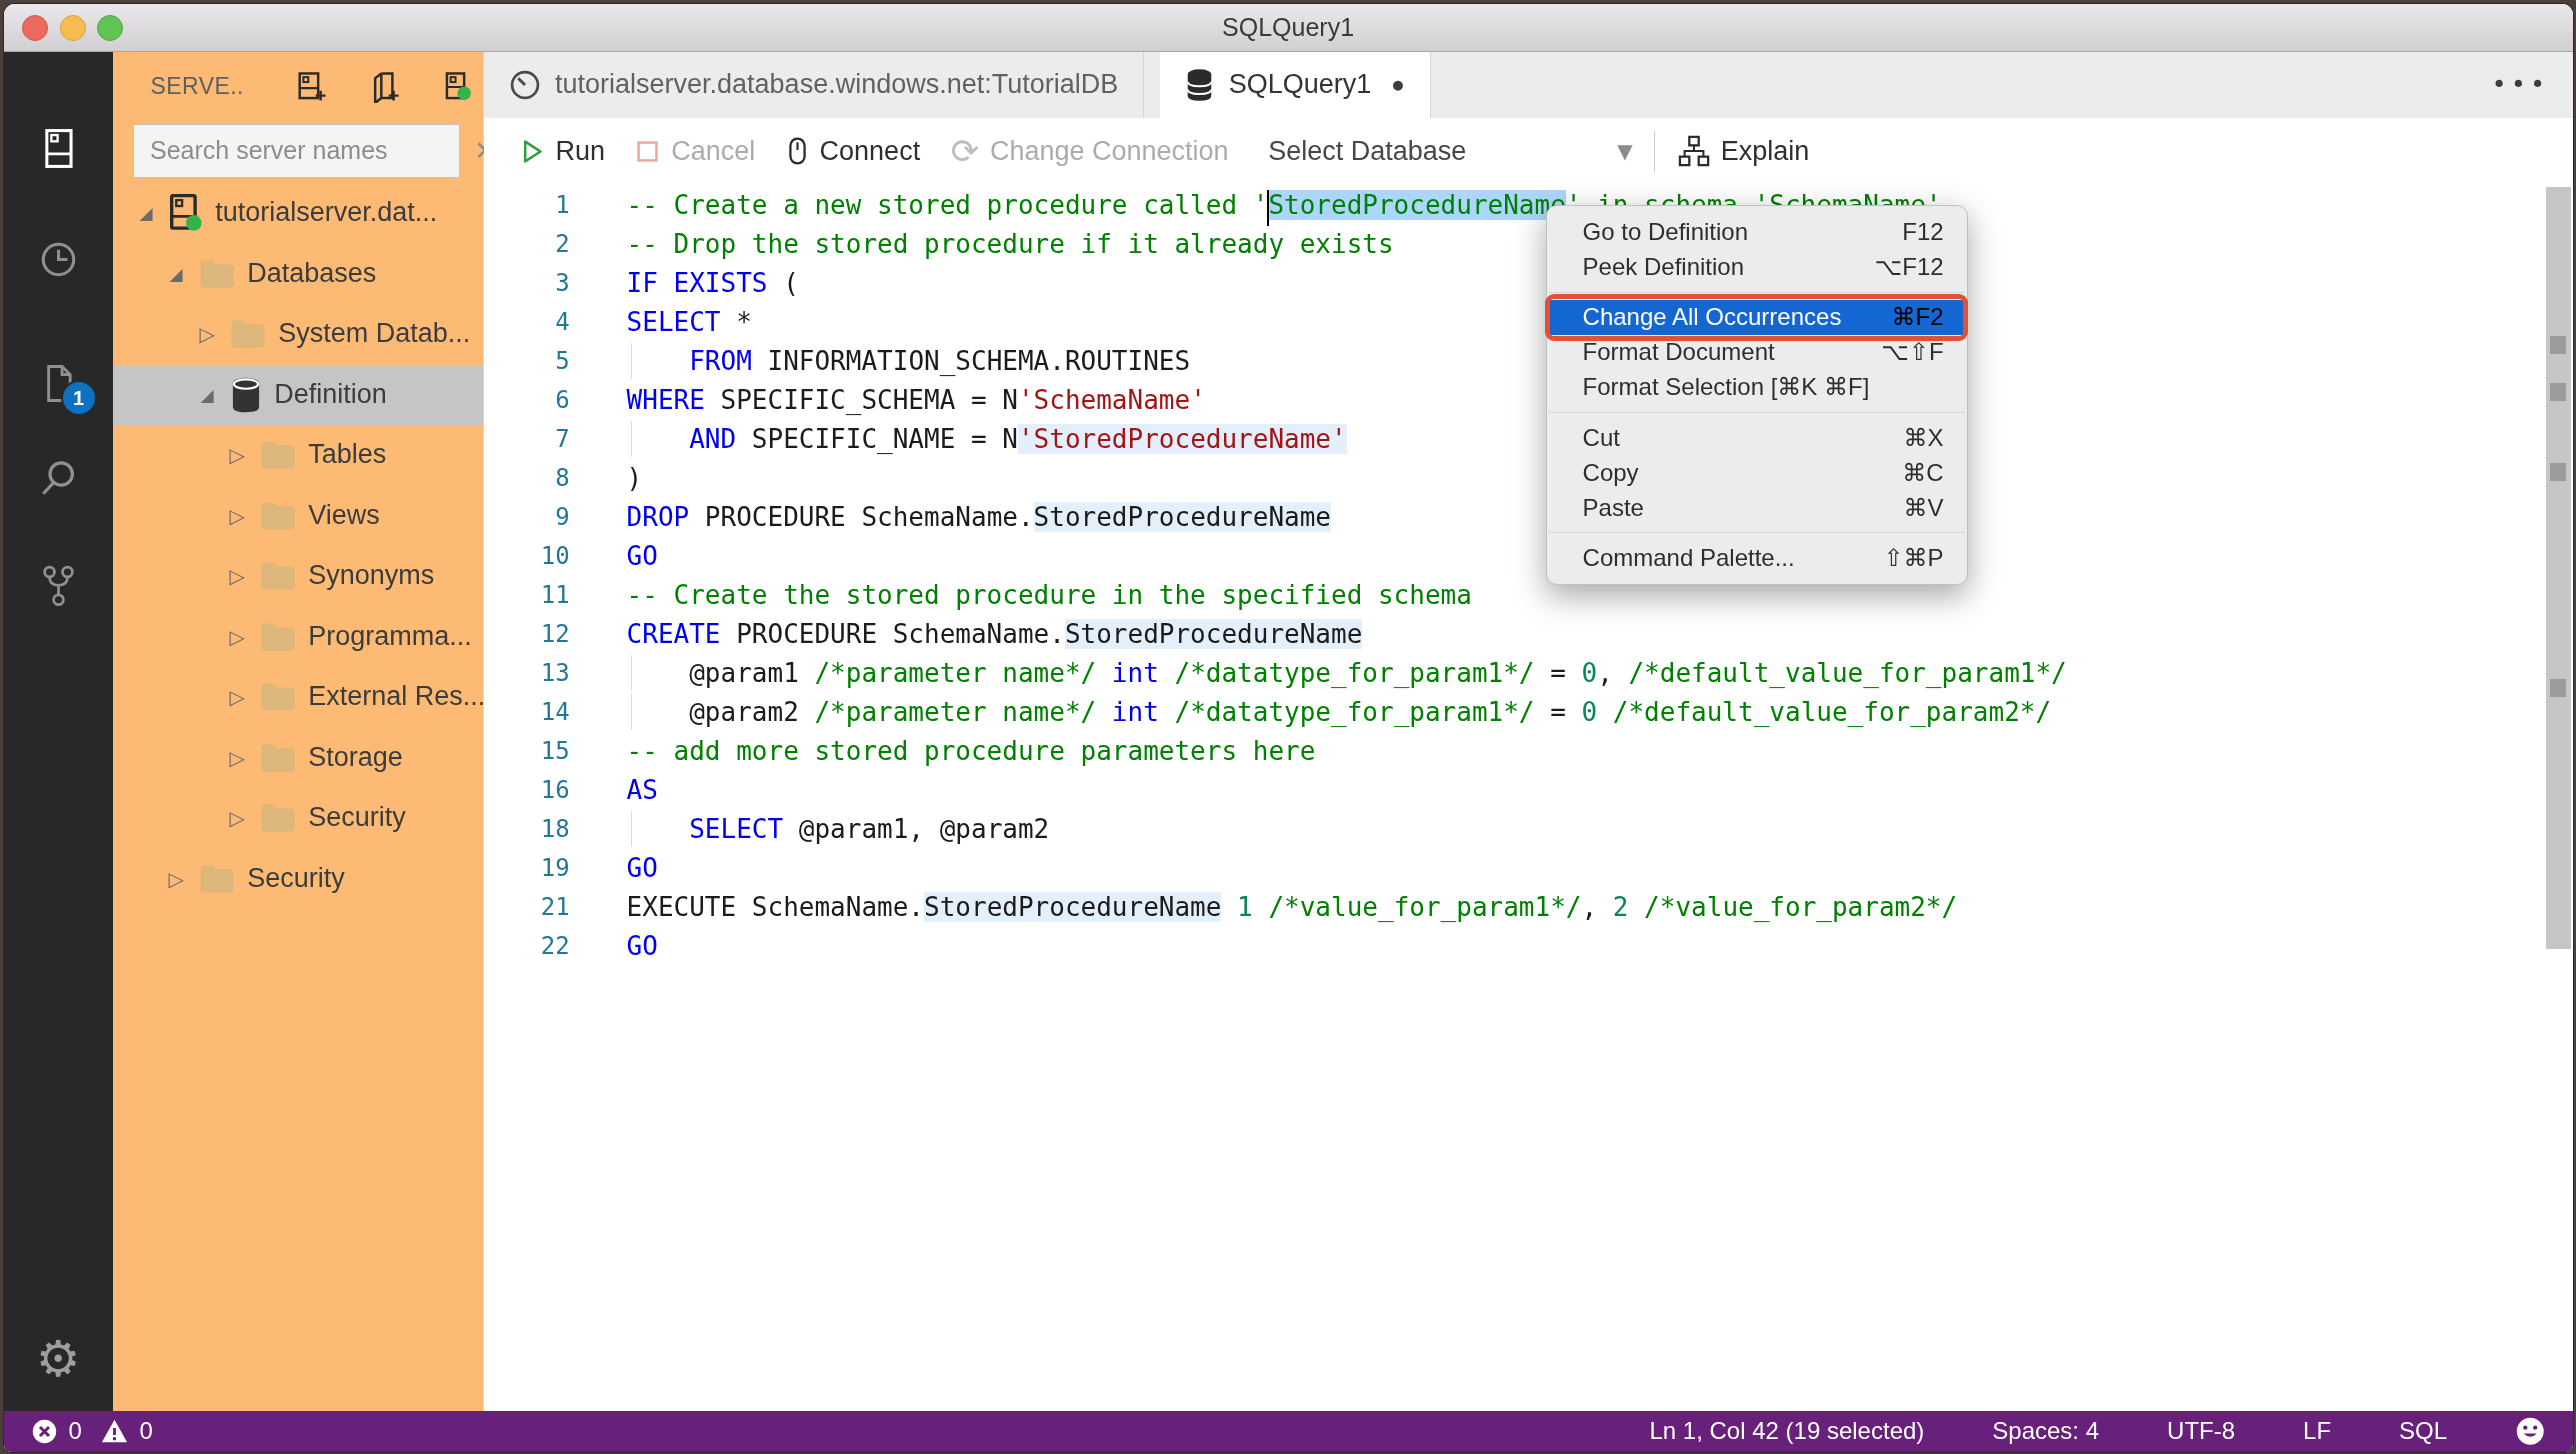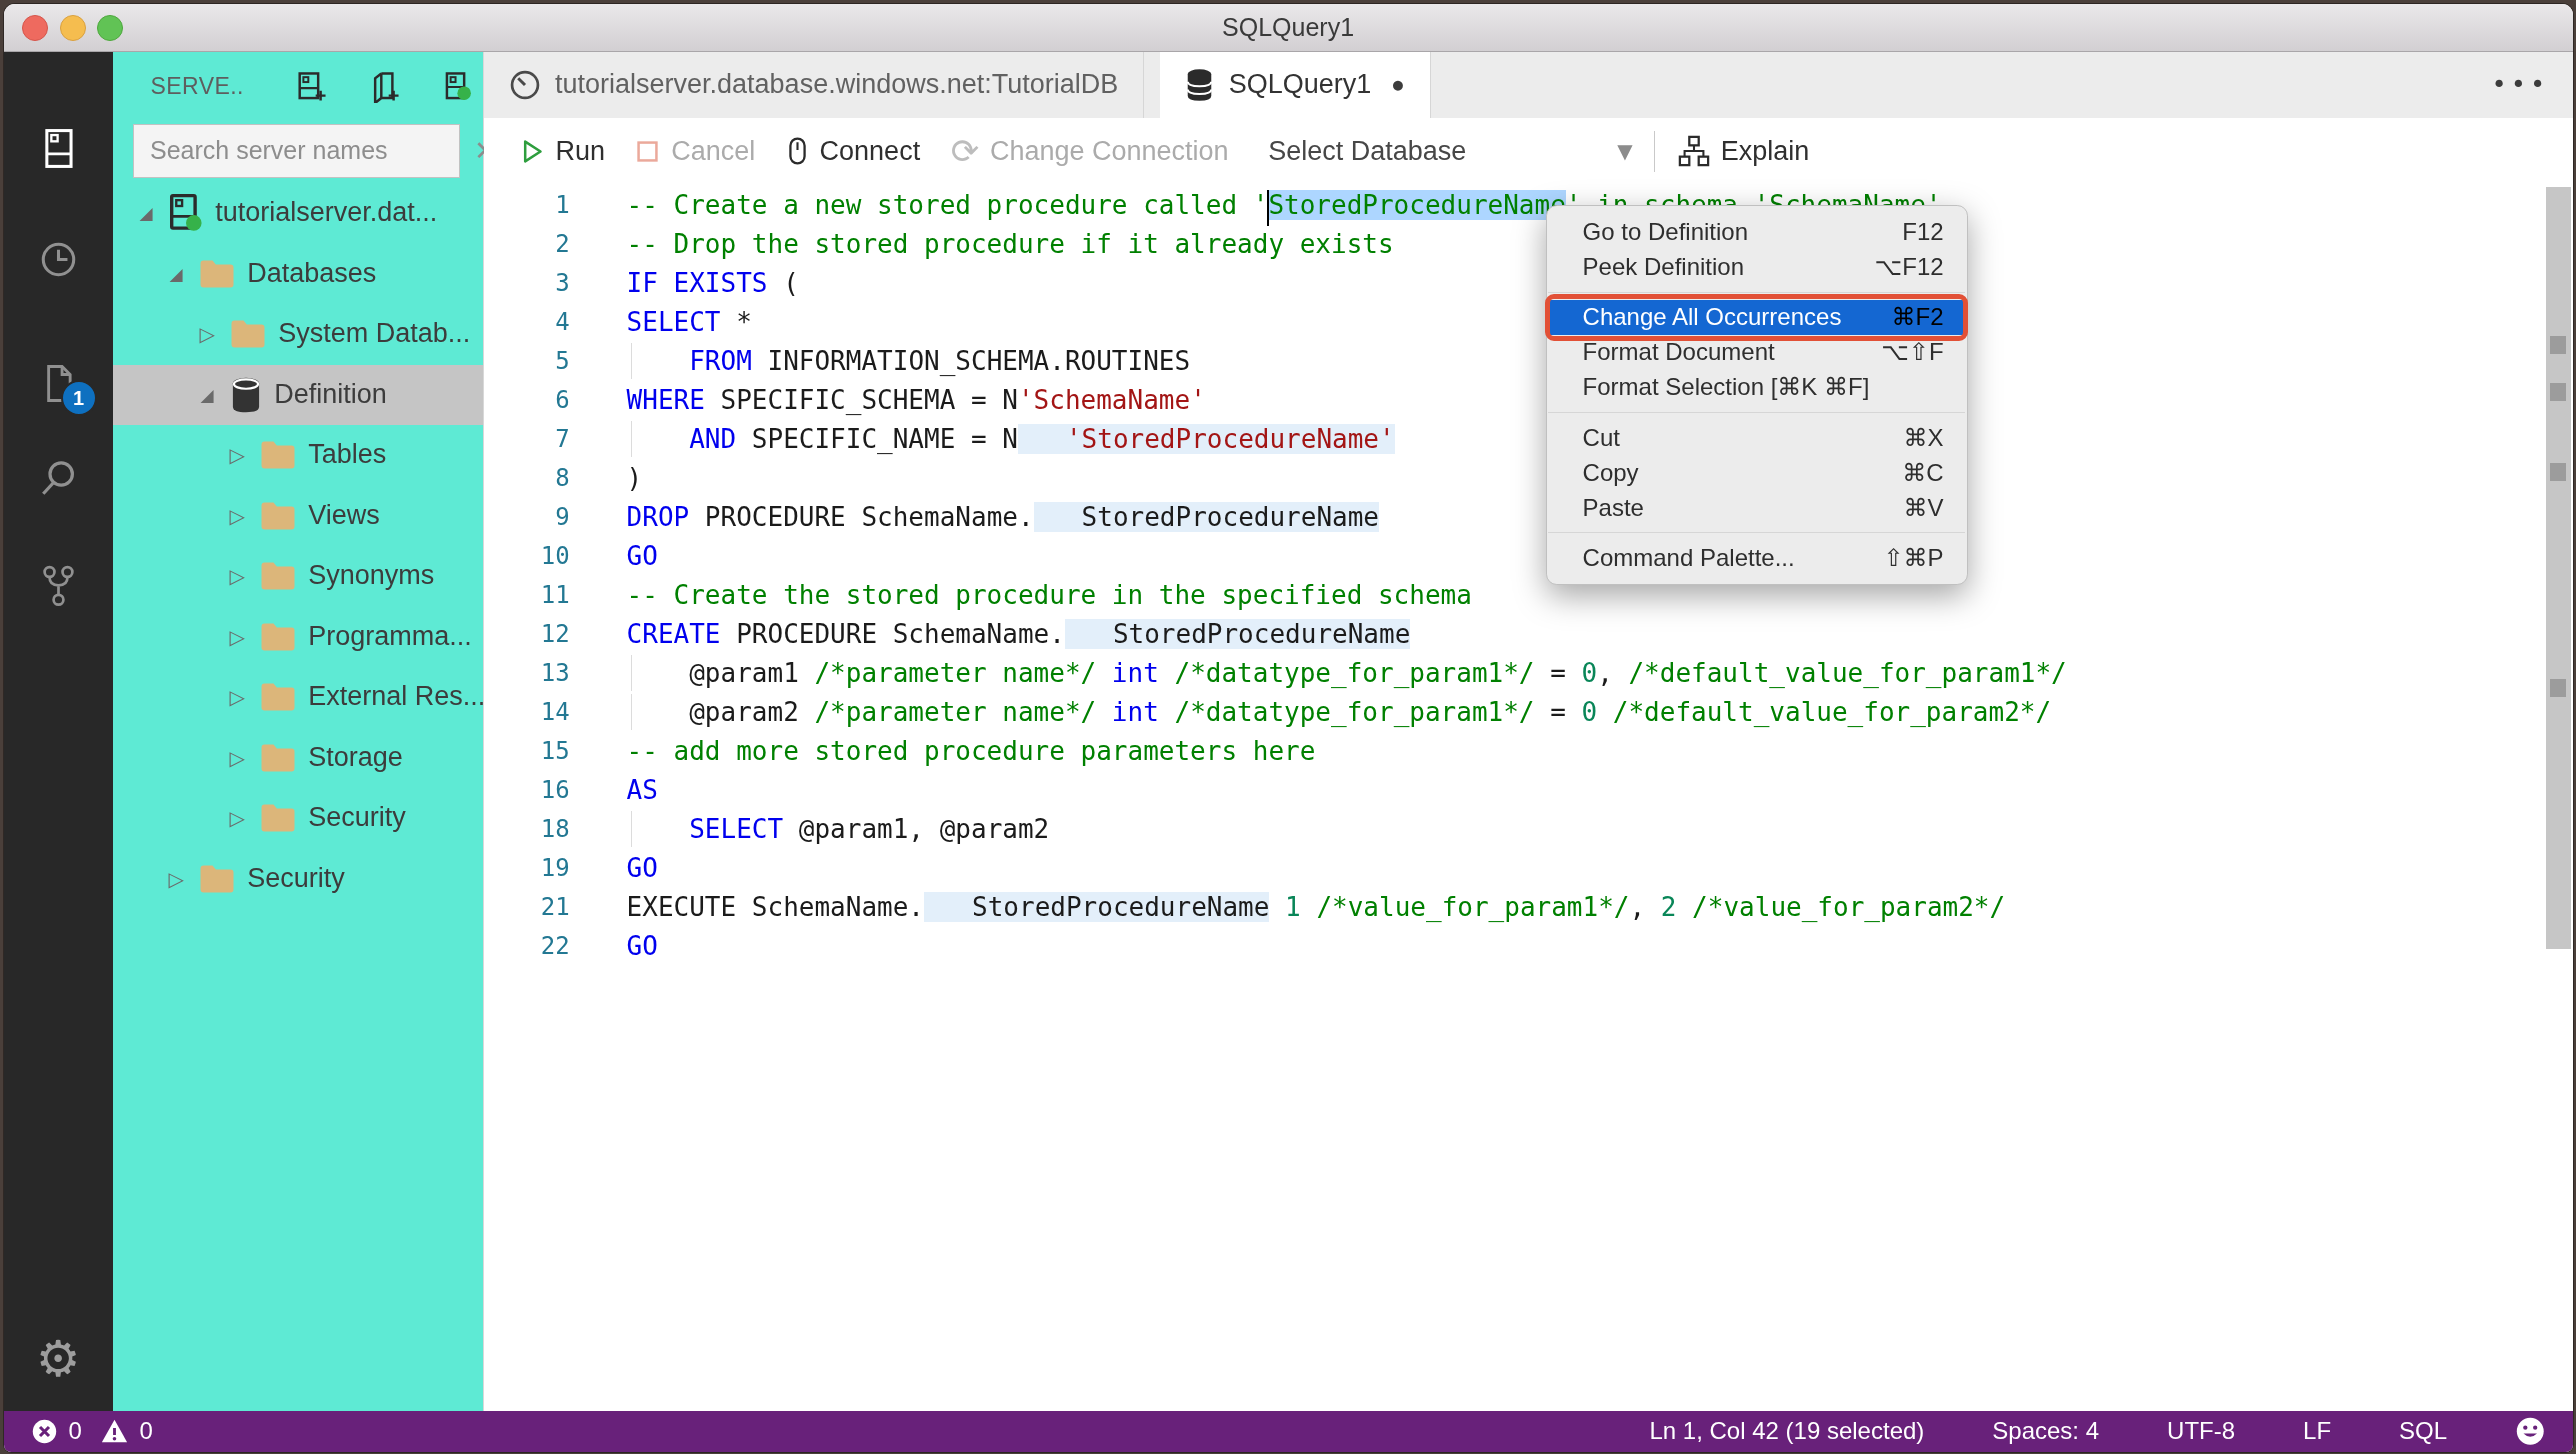--- a/index.html
+++ b/index.html
@@ -14,21 +14,21 @@
   #tl-min{left:56px;background:#f5bd4f;border:0.9px solid #d9a03f;}
   #tl-max{left:93px;background:#61c355;border:0.9px solid #4da73c;}
 
   
   #activitybar{position:absolute;left:0;top:48px;width:109px;bottom:41px;background:#282828;}
   .act{position:absolute;left:0;width:109px;height:81px;display:flex;align-items:center;justify-content:center;}
   .badge{position:absolute;right:16px;bottom:7.2px;width:32px;height:32px;border-radius:50%;background:#0e70c0;border:2.7px solid #282828;color:#fff;font-size:20px;font-weight:bold;display:flex;align-items:center;justify-content:center;}
   #gear{position:absolute;left:0;bottom:16px;width:109px;height:72px;display:flex;align-items:center;justify-content:center;font-size:50px;color:#9d9d9d;font-family:"DejaVu Sans",sans-serif;}
 
   
-  #sidebar{position:absolute;left:109px;top:48px;width:370px;bottom:41px;background:#5eead4;border-right:0.9px solid #d8d8d8;}
+  #sidebar{position:absolute;left:109px;top:48px;width:370px;bottom:41px;background:#fdba74;border-right:0.9px solid #d8d8d8;}
   #sb-header{position:absolute;left:0;top:0;right:0;height:70px;display:flex;align-items:center;padding:0 0 0 38px;}
   #sb-title{font-size:23px;color:#5e5e5e;letter-spacing:0.4px;}
   #sb-actions{display:flex;gap:41px;margin-left:52px;}
   #searchbox{position:absolute;left:20px;right:23px;top:72px;height:52px;background:#f4f4f4;border:0.9px solid #c2c2c2;display:flex;align-items:center;padding:0 14.4px;}
   #searchbox input{flex:1;border:0;background:transparent;outline:none;font-size:25px;color:#555;font-family:"Liberation Sans",sans-serif;}
   #searchbox input::placeholder{color:#8d8d8d;}
   #search-clear{color:#8d8d8d;font-size:27px;font-family:"DejaVu Sans",sans-serif;}
   #tree{position:absolute;left:0;right:0;top:131px;bottom:0;}
   .trow{position:absolute;left:0;right:0;height:60px;display:flex;align-items:center;font-size:27px;color:#3c3c3c;white-space:nowrap;}
   .trow.selected{background:#c5c5c5;}
@@ -54,21 +54,21 @@
   .ticon2{display:flex;align-items:center;}
   #cc-icon{font-size:34px;color:#bdbdbd;font-family:"DejaVu Sans",sans-serif;line-height:27px;}
 
   
   #code{position:absolute;left:0;top:134px;right:36px;font-family:"DejaVu Sans Mono",monospace;font-size:26px;}
   .cl{position:relative;height:39px;display:flex;align-items:center;white-space:pre;}
   .ln{width:86px;text-align:right;color:#237893;font-size:24px;flex:none;}
   .ct{margin-left:57px;position:relative;}
   .cl.guide .ct::before{content:"";position:absolute;left:4.5px;top:-2.7px;bottom:-2.7px;width:0.9px;background:#dcdcdc;}
   .cm{color:#008000;}.kw{color:#0000ee;}.str{color:#a31515;}.num{color:#098658;}.id{color:#1b1b1b;}
-  .occ{background:#e3effa;border-radius:0;padding-left:48px;}
+  .occ{background:#e3effa;border-radius:0;}
   .sel{background:#add6ff;}
   .caret::before{content:"";position:absolute;margin-left:-1.8px;width:2.7px;height:36px;background:#000;}
 
   
   #scrollbar{position:absolute;right:1.8px;top:135px;width:25px;height:762px;background:#c6c6c6;}
   .mark{position:absolute;left:4.5px;width:16px;height:18px;background:#9c9c9c;}
 
   
   #menu{position:absolute;left:1542px;top:201px;width:420px;background:#ececec;border:0.9px solid #c0c0c0;border-radius:10.8px;box-shadow:0 10.8px 32px rgba(0,0,0,.35);padding:9px 0;z-index:50;}
   .mi{height:35px;display:flex;align-items:center;padding:0 23px 0 36px;font-size:24px;color:#2e2e2e;position:relative;}

